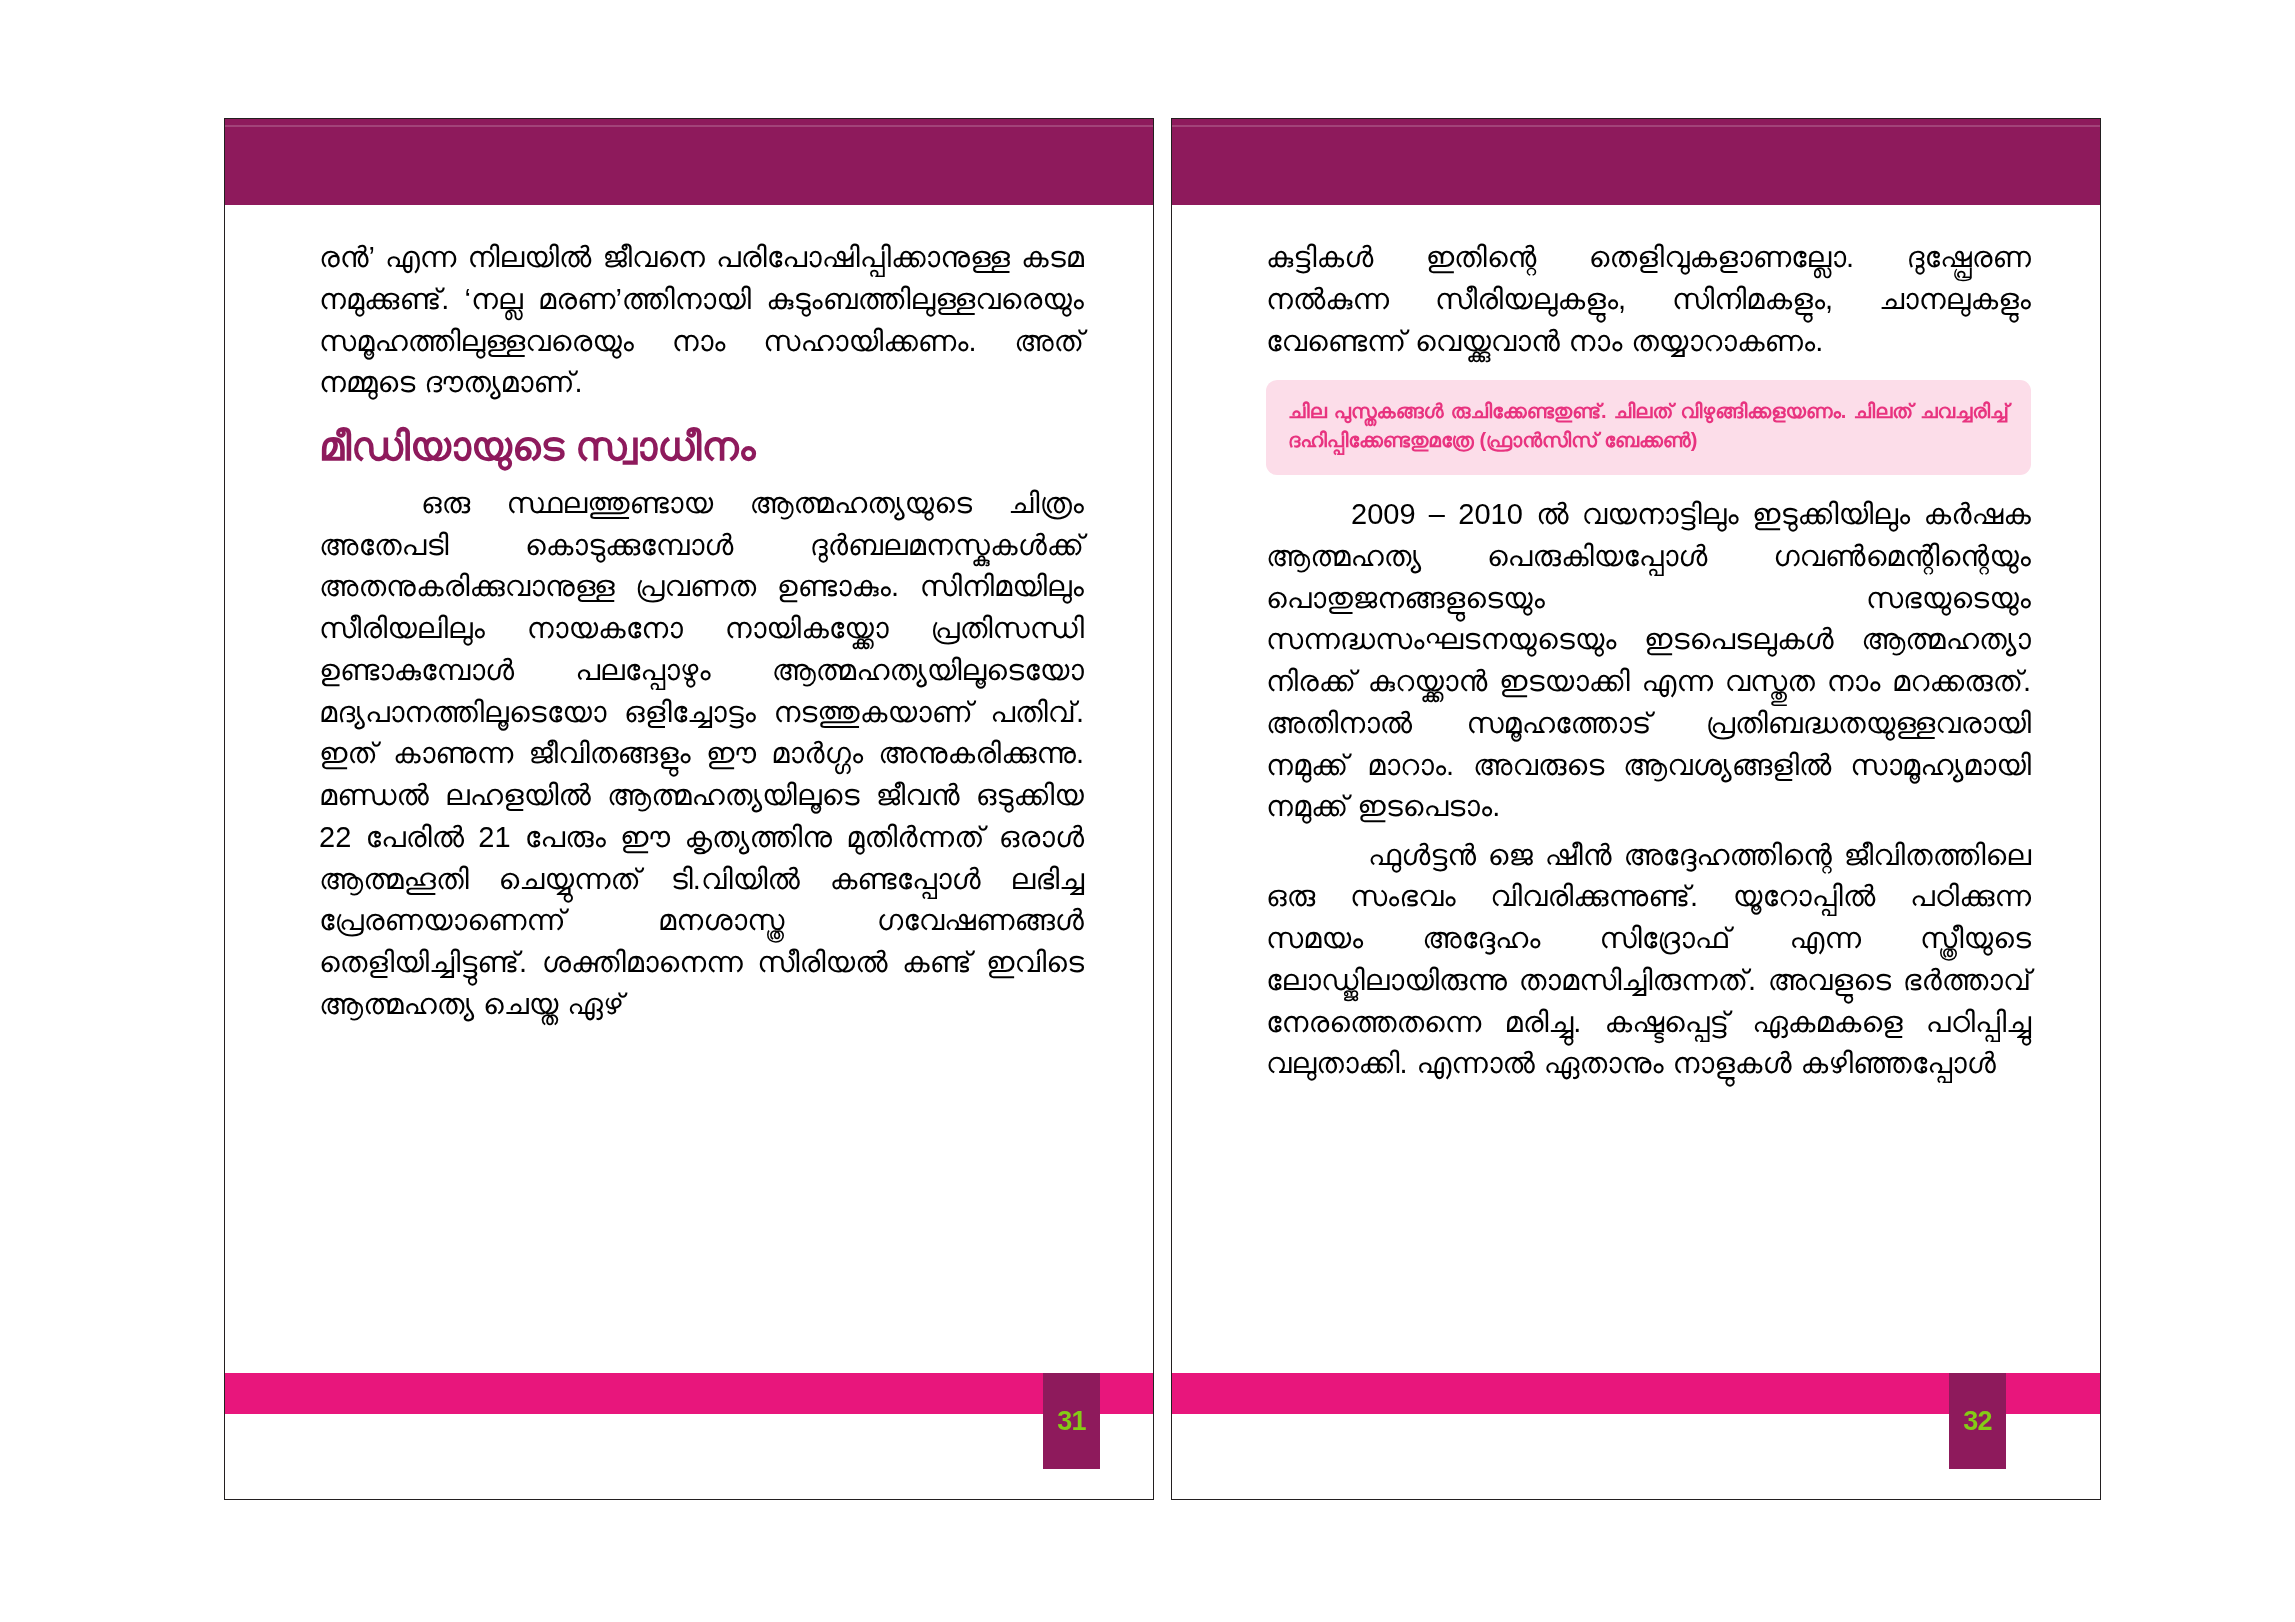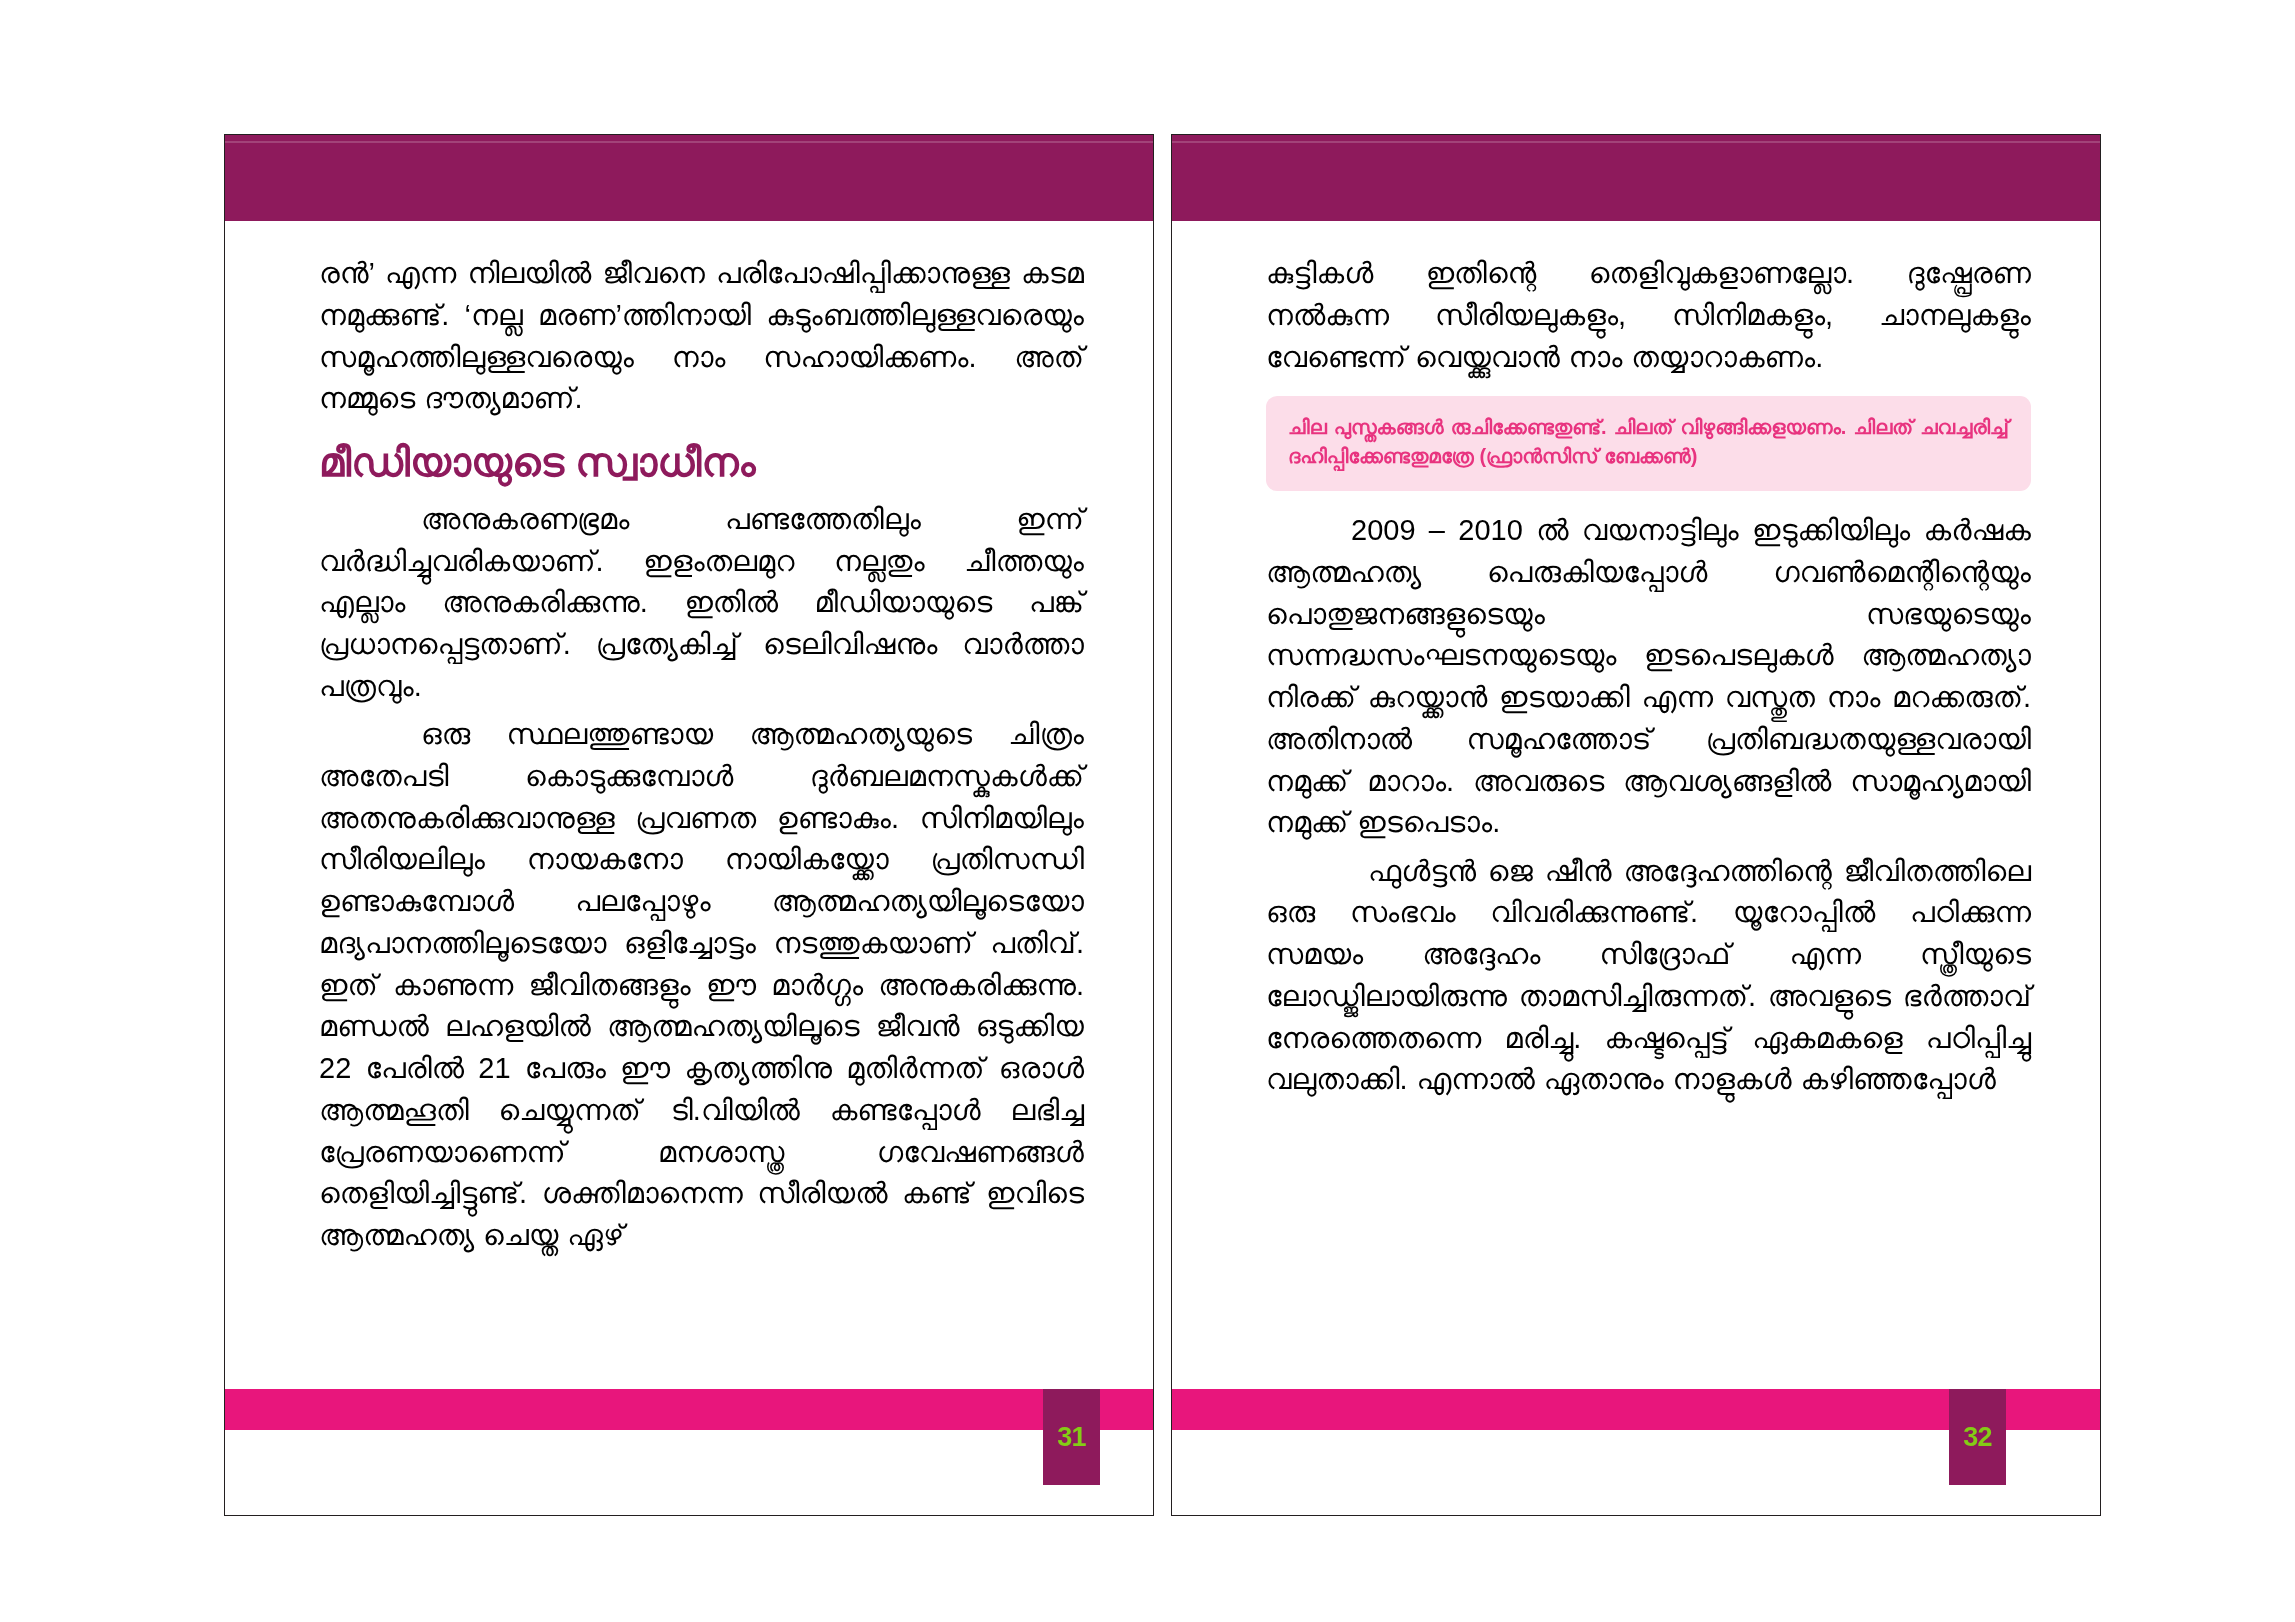--- a/index.html
+++ b/index.html
@@ -10,21 +10,21 @@
   body {
     width: 2295px;
     height: 1623px;
     font-family: "Liberation Sans", sans-serif;
     overflow: hidden;
   }
 
   
   .spread {
     position: absolute;
-    left: 0; top: 16px;
+    left: 0; top: 0;
     width: 2295px;
     height: 1181px;
     background: #ffffff;
   }
 
   .page {
     position: absolute;
     top: 118px;
     width: 930px;
     height: 1382px;
@@ -149,21 +149,20 @@
   <div class="page page-left">
 
     <div class="header-bar"></div>
 
     <div class="column">
 
       <p class="para">രൻ’ എന്ന നിലയിൽ ജീവനെ പരിപോഷിപ്പിക്കാനുള്ള കടമ നമുക്കുണ്ട്. ‘നല്ല മരണ’ത്തിനായി കുടുംബത്തിലുള്ളവരെയും സമൂഹത്തിലുള്ളവരെയും നാം സഹായിക്കണം. അത് നമ്മുടെ ദൗത്യമാണ്.</p>
 
       <h2 class="section-heading">മീഡിയായുടെ സ്വാധീനം</h2>
 
-      <p class="para indent">അനുകരണഭ്രമം പണ്ടത്തേതിലും ഇന്ന് വർദ്ധിച്ചുവരികയാണ്. ഇളംതലമുറ നല്ലതും ചീത്തയും എല്ലാം അനുകരിക്കുന്നു. ഇതിൽ മീഡിയായുടെ പങ്ക് പ്രധാനപ്പെട്ടതാണ്. പ്രത്യേകിച്ച് ടെലിവിഷനും വാർത്താ പത്രവും.</p>
 
       <p class="para indent">ഒരു സ്ഥലത്തുണ്ടായ ആത്മഹത്യയുടെ ചിത്രം അതേപടി കൊടുക്കുമ്പോൾ ദുർബലമനസ്കുകൾക്ക് അതനുകരിക്കുവാനുള്ള പ്രവണത ഉണ്ടാകും. സിനിമയിലും സീരിയലിലും നായകനോ നായികയ്ക്കോ പ്രതിസന്ധി ഉണ്ടാകുമ്പോൾ പലപ്പോഴും ആത്മഹത്യയിലൂടെയോ മദ്യപാനത്തിലൂടെയോ ഒളിച്ചോട്ടം നടത്തുകയാണ് പതിവ്. ഇത് കാണുന്ന ജീവിതങ്ങളും ഈ മാർഗ്ഗം അനുകരിക്കുന്നു. മണ്ഡൽ ലഹളയിൽ ആത്മഹത്യയിലൂടെ ജീവൻ ഒടുക്കിയ 22 പേരിൽ 21 പേരും ഈ കൃത്യത്തിനു മുതിർന്നത് ഒരാൾ ആത്മഹൂതി ചെയ്യുന്നത് ടി.വിയിൽ കണ്ടപ്പോൾ ലഭിച്ച പ്രേരണയാണെന്ന് മനശാസ്ത്ര ഗവേഷണങ്ങൾ തെളിയിച്ചിട്ടുണ്ട്. ശക്തിമാനെന്ന സീരിയൽ കണ്ട് ഇവിടെ ആത്മഹത്യ ചെയ്ത ഏഴ്</p>
 
     </div>
 
     <div class="footer-bar"></div>
 
     <div class="page-badge badge-left">31</div>
 
   </div>

